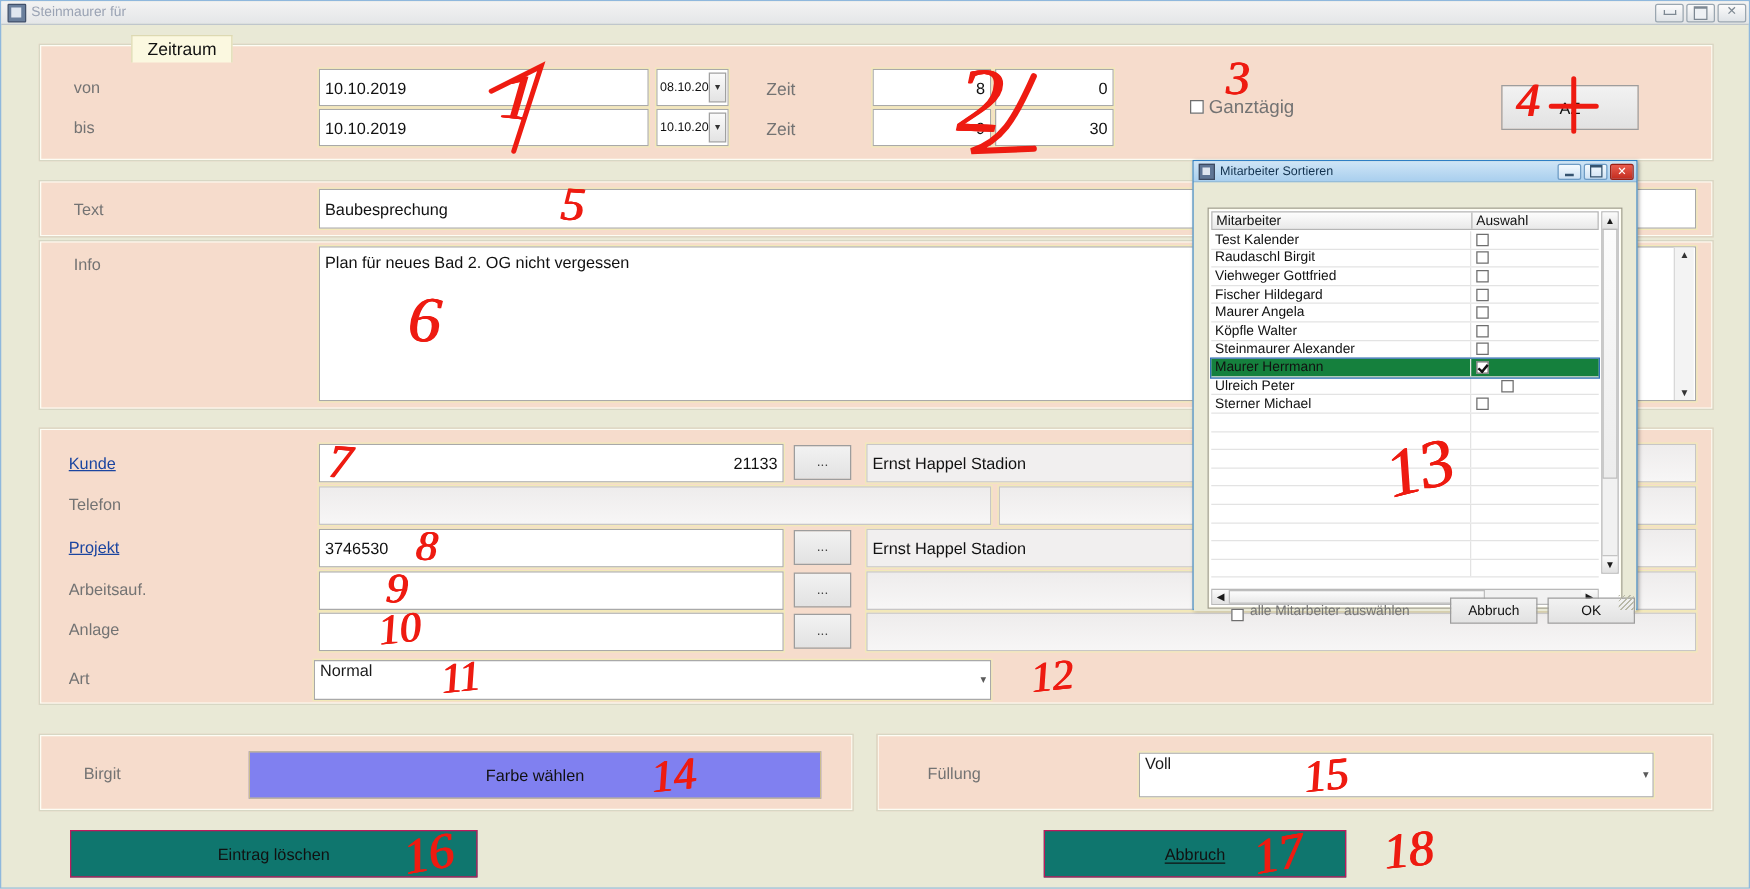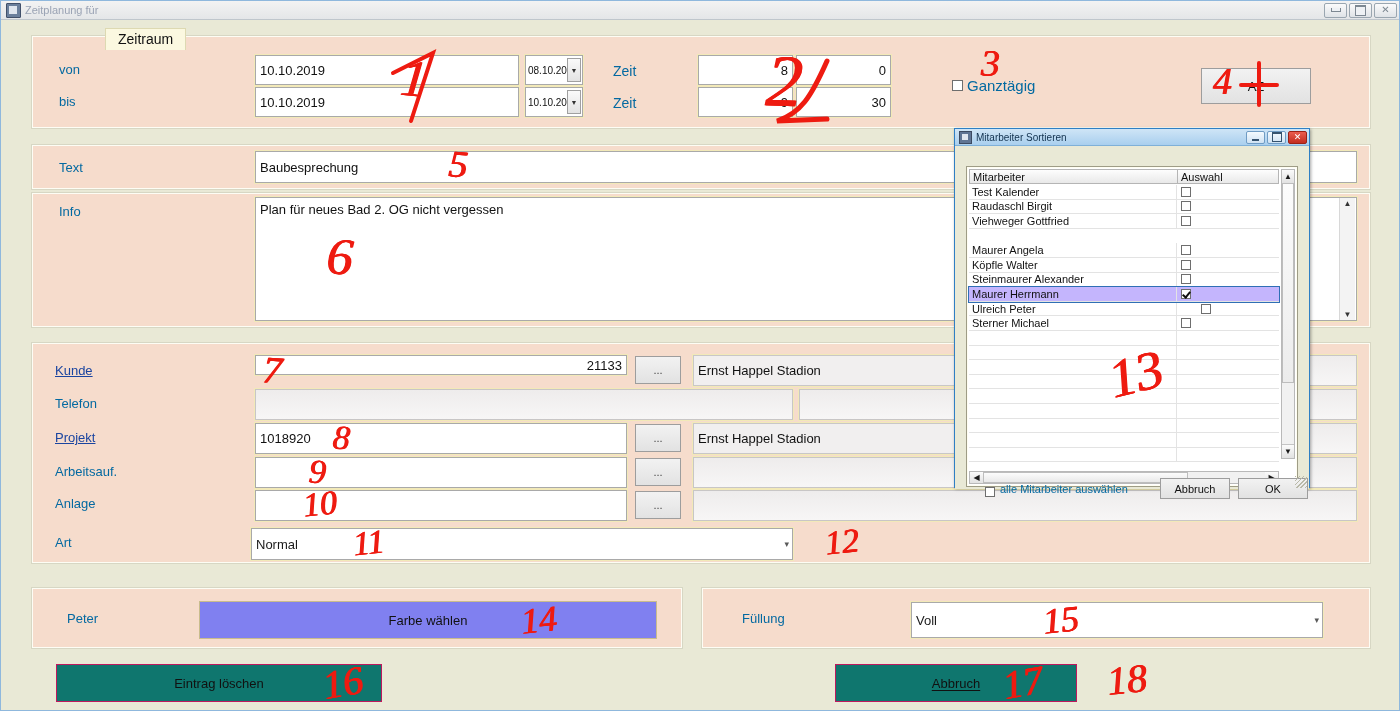--- a/index.html
+++ b/index.html
@@ -30,21 +30,21 @@
   .tb-btn .gl{display:block;}
   .gl-min{width:8px;height:3px;border:1px solid #7d8892;border-top:none;background:#eef1f4;}
   .gl-max{width:9px;height:8px;border:1px solid #7d8892;border-top:2px solid #7d8892;background:#eef1f4;}
   .gl-close{font-size:10px;line-height:10px;color:#7d8892;}
 
   
   .panel{position:absolute;background:#f6dccc;
     border:1px solid #d7d7c4;box-sizing:border-box;}
   .panel.inner-line{box-shadow:inset 0 0 0 1px #fdfdf4;}
 
-  .lbl{position:absolute;font-size:13px;color:#0369a1;white-space:nowrap;}
+  .lbl{position:absolute;font-size:13px;color:#737373;white-space:nowrap;}
   .lbl-link{color:#1b45a0;text-decoration:underline;cursor:pointer;}
 
   .tfield{position:absolute;background:#ffffff;border:1px solid #a9a9a9;
     box-sizing:border-box;outline:1px solid #f2e9b8;outline-offset:0;
     font-size:13px;color:#111;display:flex;align-items:center;
     padding:0 4px;overflow:hidden;white-space:nowrap;}
   .tfield.right{justify-content:flex-end;}
   .tfield.disabled{background:#eceaea;border:1px solid #c8c6c6;
     outline:1px solid #f2e9b8;color:#555;
     background-image:linear-gradient(#eeecec,#f7f6f6);}
@@ -61,21 +61,21 @@
     border:1px solid #6e6e6e;box-sizing:border-box;}
 
   
   #group-zeitraum-label{position:absolute;left:104px;top:27px;
     background:#fbf8e0;border:1px solid #ddd9b2;border-bottom:none;
     padding:2px 12px 3px 12px;font-size:14px;color:#111;z-index:3;}
 
   
   .combo{position:absolute;background:#fff;border:1px solid #a9a9a9;
     outline:1px solid #f2e9b8;box-sizing:border-box;display:flex;
-    align-items:center;padding:0 4px;font-size:13px;overflow:hidden;}
+    align-items:flex-start;padding:0 4px;font-size:13px;overflow:hidden;}
   .combo .arrow{position:absolute;right:3px;top:50%;transform:translateY(-50%);
     font-size:9px;color:#5a5a5a;}
   .spin{position:absolute;background:#fff;border:1px solid #a9a9a9;
     outline:1px solid #f2e9b8;box-sizing:border-box;
     font-size:10px;color:#111;display:flex;align-items:center;
     padding-left:2px;overflow:hidden;white-space:nowrap;}
   .spin .sbtn{position:absolute;right:1px;top:50%;transform:translateY(-50%);
     width:14px;height:calc(100% - 4px);background:linear-gradient(#fafafa,#e3e3e3);
     border:1px solid #a0a0a0;display:flex;align-items:center;justify-content:center;
     font-size:7px;color:#333;box-sizing:border-box;}
@@ -117,21 +117,21 @@
     background:linear-gradient(#fdfdfd,#e9e9e9);border:1px solid #b5b5b5;
     box-sizing:border-box;display:flex;font-size:11px;color:#111;}
   #grid-head .gh{padding:0 3px;display:flex;align-items:center;
     border-right:1px solid #b5b5b5;box-sizing:border-box;}
   .grow{position:absolute;left:2px;width:310px;height:14.6px;
     display:flex;font-size:11px;color:#111;box-sizing:border-box;
     border-bottom:1px solid #e3e3e3;}
   .grow .c1{width:208px;padding-left:3px;display:flex;align-items:center;
     border-right:1px solid #e3e3e3;box-sizing:border-box;overflow:hidden;white-space:nowrap;}
   .grow .c2{flex:1;display:flex;align-items:center;padding-left:4px;box-sizing:border-box;}
-  .grow.sel{background:#c4b5fd;outline:1px solid #2f6fb5;z-index:2;}
+  .grow.sel{background:#15803d;outline:1px solid #2f6fb5;z-index:2;}
   .gcb{width:10px;height:10px;border:1px solid #6e6e6e;background:#fff;
     box-sizing:border-box;position:relative;}
   .gcb.on:after{content:"";position:absolute;left:2px;top:0px;width:3px;height:6px;
     border:solid #111;border-width:0 2px 2px 0;transform:rotate(40deg);}
   #grid-vscroll{position:absolute;right:2px;top:2px;width:14px;height:290px;
     background:#f1f1f1;border:1px solid #b9b9b9;box-sizing:border-box;}
   #grid-vscroll .ar{height:13px;display:flex;align-items:center;justify-content:center;
     font-size:8px;background:linear-gradient(#fbfbfb,#e2e2e2);border-bottom:1px solid #c4c4c4;}
   #grid-vscroll .thumb{position:absolute;left:0;top:13px;width:100%;height:200px;
     background:linear-gradient(#fcfcfc,#ececec);border:1px solid #bdbdbd;box-sizing:border-box;}
@@ -154,21 +154,21 @@
   .ann.big{font-size:52px;}
   svg.annsvg{position:absolute;overflow:visible;pointer-events:none;z-index:30;}
 </style>
 </head>
 <body>
 
 <div id="app-window">
 
   <div id="titlebar">
     <span class="tb-icon"></span>
-    <span class="tb-title">Zeitplanung für</span>
+    <span class="tb-title">Steinmaurer für</span>
     <span class="tb-spacer"></span>
     <span class="tb-btn">
         <span class="gl gl-min"></span>
       </span>
     <span class="tb-btn">
         <span class="gl gl-max"></span>
       </span>
     <span class="tb-btn">
         <span class="gl gl-close">✕</span>
       </span>
@@ -210,32 +210,32 @@
   <div class="lbl" style="left:58px;top:203px;">Info</div>
   <div class="tfield" style="left:254px;top:196px;width:1102px;height:124px;align-items:flex-start;padding-top:4px;">Plan für neues Bad 2. OG nicht vergessen</div>
   <div class="vscroll" style="left:1338px;top:197px;height:122px;">
     <span>▲</span>
     <span>▼</span>
   </div>
 
   <div class="panel inner-line" style="left:30px;top:341px;width:1340px;height:222px;"></div>
 
   <div class="lbl lbl-link" style="left:54px;top:362px;">Kunde</div>
-  <div class="tfield right" style="left:254px;top:354px;width:372px;height:20px;">21133</div>
+  <div class="tfield right" style="left:254px;top:354px;width:372px;height:31px;">21133</div>
   <div class="btn small" style="left:634px;top:355px;width:46px;height:28px;">...</div>
   <div class="tfield ro" style="left:692px;top:354px;width:556px;height:31px;">Ernst Happel Stadion</div>
   <div class="tfield disabled" style="left:1256px;top:354px;width:100px;height:31px;"></div>
 
   <div class="lbl" style="left:54px;top:395px;">Telefon</div>
   <div class="tfield disabled" style="left:254px;top:388px;width:538px;height:31px;"></div>
   <div class="tfield disabled" style="left:798px;top:388px;width:450px;height:31px;"></div>
   <div class="tfield disabled" style="left:1256px;top:388px;width:100px;height:31px;"></div>
 
   <div class="lbl lbl-link" style="left:54px;top:429px;">Projekt</div>
-  <div class="tfield" style="left:254px;top:422px;width:372px;height:31px;">1018920</div>
+  <div class="tfield" style="left:254px;top:422px;width:372px;height:31px;">3746530</div>
   <div class="btn small" style="left:634px;top:423px;width:46px;height:28px;">...</div>
   <div class="tfield ro" style="left:692px;top:422px;width:556px;height:31px;">Ernst Happel Stadion</div>
   <div class="tfield disabled" style="left:1256px;top:422px;width:100px;height:31px;"></div>
 
   <div class="lbl" style="left:54px;top:463px;">Arbeitsauf.</div>
   <div class="tfield" style="left:254px;top:456px;width:372px;height:31px;"></div>
   <div class="btn small" style="left:634px;top:457px;width:46px;height:28px;">...</div>
   <div class="tfield disabled" style="left:692px;top:456px;width:556px;height:31px;"></div>
   <div class="tfield disabled" style="left:1256px;top:456px;width:100px;height:31px;"></div>
 
@@ -244,21 +244,21 @@
   <div class="btn small" style="left:634px;top:490px;width:46px;height:28px;">...</div>
   <div class="tfield disabled" style="left:692px;top:489px;width:664px;height:31px;"></div>
 
   <div class="lbl" style="left:54px;top:534px;">Art</div>
   <div class="combo" style="left:250px;top:527px;width:542px;height:32px;">
     <span>Normal</span>
     <span class="arrow">▾</span>
   </div>
 
   <div class="panel inner-line" style="left:30px;top:586px;width:652px;height:62px;"></div>
-  <div class="lbl" style="left:66px;top:610px;">Peter</div>
+  <div class="lbl" style="left:66px;top:610px;">Birgit</div>
   <div class="btn" id="farbe-btn" style="left: 198px; top: 600px; width: 458px; height: 38px; border: 1px solid rgb(201, 188, 140); background: rgb(128, 128, 240);">Farbe wählen</div>
 
   <div class="panel inner-line" style="left:700px;top:586px;width:670px;height:62px;"></div>
   <div class="lbl" style="left:741px;top:610px;">Füllung</div>
   <div class="combo" style="left:910px;top:601px;width:412px;height:36px;">
     <span>Voll</span>
     <span class="arrow">▾</span>
   </div>
 
   <div class="btn flat" style="left:55px;top:663px;width:326px;height:38px;">Eintrag löschen</div>
@@ -295,20 +295,26 @@
             </span>
         </div>
         <div class="grow" style="top:32.6px;">
           <span class="c1">Raudaschl Birgit</span>
           <span class="c2">
               <span class="gcb"></span>
             </span>
         </div>
         <div class="grow" style="top:47.2px;">
           <span class="c1">Viehweger Gottfried</span>
+          <span class="c2">
+              <span class="gcb"></span>
+            </span>
+        </div>
+        <div class="grow" style="top:61.8px;">
+          <span class="c1">Fischer Hildegard</span>
           <span class="c2">
               <span class="gcb"></span>
             </span>
         </div>
         <div class="grow" style="top:76.4px;">
           <span class="c1">Maurer Angela</span>
           <span class="c2">
               <span class="gcb"></span>
             </span>
         </div>

